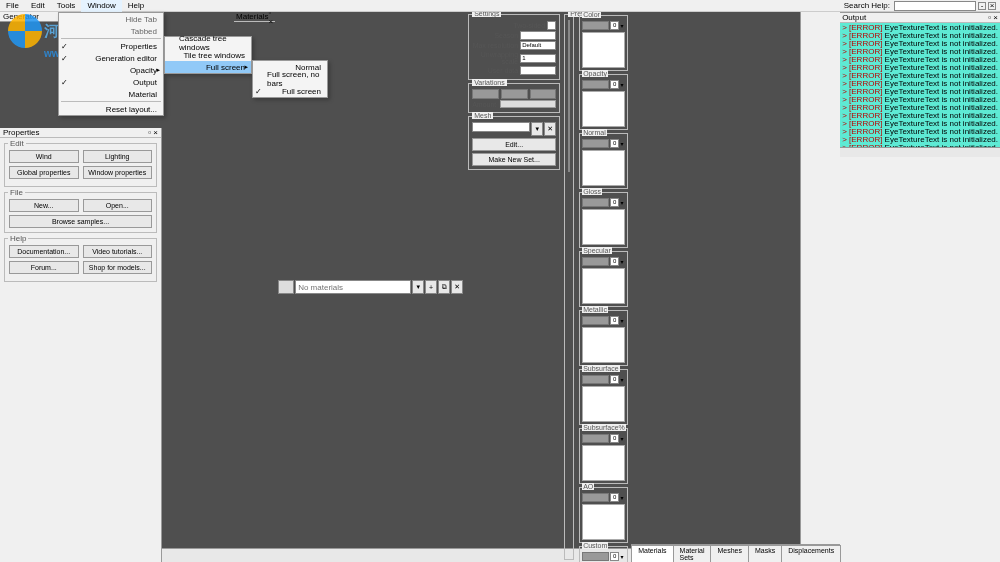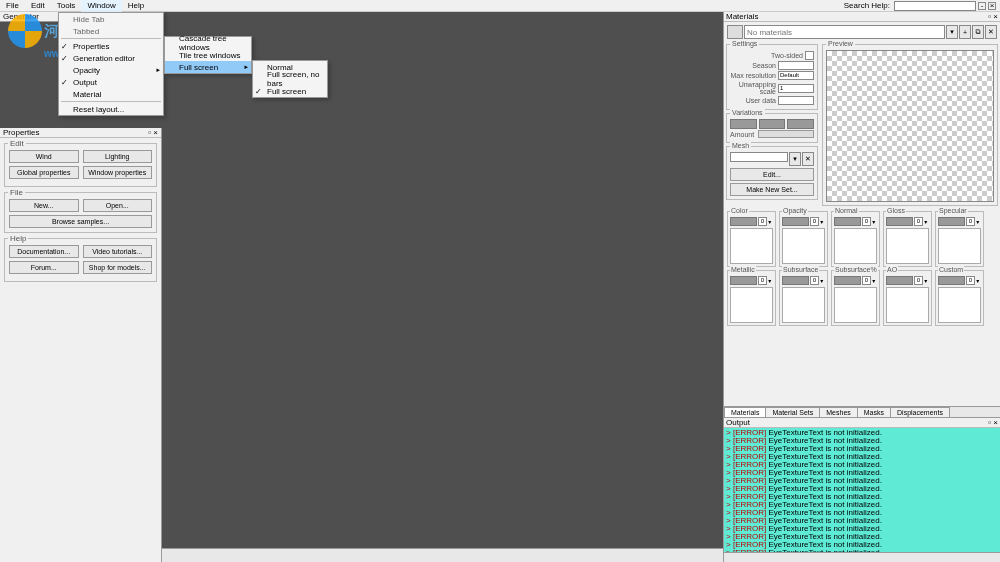--- a/index.html
+++ b/index.html
@@ -7,21 +7,21 @@
 .menubar { position:absolute; top:0; left:0; right:0; height:12px; background:#f0f0f0; border-bottom:1px solid #ccc; display:flex; align-items:center; justify-content:space-between; z-index:10; }
 .menubar-left { display:flex; }
 .menubar-left span { padding:0 6px; height:12px; line-height:12px; cursor:default; }
 .menubar-left span.open { background:#e5f3ff; }
 .menubar-right { display:flex; align-items:center; padding-right:4px; }
 .menubar-right label { margin-right:4px; }
 .search-box { width:82px; height:10px; font-size:8px; border:1px solid #888; }
 .minbox { width:8px; height:8px; border:1px solid #888; margin-left:2px; text-align:center; line-height:6px; }
 .dropdown { position:absolute; background:#f4f4f4; border:1px solid #999; box-shadow:2px 2px 4px rgba(0,0,0,.25); z-index:100; }
 .menu1 { left:58px; top:12px; width:106px; }
-.menu1 .row, .menu2 .row, .menu3 .row { display:flex; align-items:center; height:12px; padding:0 6px 0 14px; position:relative; }
+.menu1 .row, .menu2 .row, .menu3 .row { display:flex; align-items:center; height:12px; padding:0 6px 0 14px; position:relative;justify-content:flex-end; }
 .menu1 .row.highlight, .menu2 .row.highlight { background:#91c9f7; }
 .menu1 .check::before, .menu3 .check::before { content:"✓"; position:absolute; left:2px; font-size:8px; }
 .menu1 .arrow::after, .menu2 .arrow::after { content:"▸"; position:absolute; right:3px; font-size:7px; }
 .menu1 hr { margin:1px 2px; border:none; border-top:1px solid #bbb; }
 .menu2 { left:164px; top:36px; width:88px; }
 .menu3 { left:252px; top:60px; width:76px; }
 .gen-title { position:absolute; left:0; top:12px; height:10px; width:60px; background:#f0f0f0; font-size:8px; padding:0 3px; border-right:1px solid #999; border-bottom:1px solid #999; display:flex; justify-content:space-between; align-items:center; z-index:5;gap:40px; }
 .watermark { position:absolute; left:8px; top:14px; z-index:50; pointer-events:none; opacity:0.85; }
 .watermark .circ { width:34px; height:34px; border-radius:50%; background:conic-gradient(#2196f3 0 90deg,#ffb300 90deg 180deg,#2196f3 180deg 270deg,#ffb300 270deg 360deg); display:inline-block; vertical-align:middle; }
 .watermark .txt { color:#5db0ea; font-size:15px; font-weight:bold; letter-spacing:1px; vertical-align:middle; text-shadow:0 0 2px rgba(0,0,0,.3); }
@@ -29,21 +29,21 @@
 .left-panel { position:absolute; left:0; top:128px; width:162px; bottom:0; background:#f0f0f0; border-right:1px solid #999; }
 .panel-title { height:10px; line-height:10px; background:#f0f0f0; border-bottom:1px solid #bbb; display:flex; justify-content:space-between; padding:0 3px; font-size:8px; }
 .panel-section { border:1px solid #bbb; margin:5px 4px; padding:6px 4px 4px; position:relative; }
 .panel-section .legend { position:absolute; top:-5px; left:3px; background:#f0f0f0; padding:0 2px; font-size:8px; color:#555; }
 .brow { display:flex; gap:4px; margin-bottom:3px; }
 .brow button, .wide-btn { flex:1; height:13px; background:#e8e8e8; border:1px solid #999; font-size:7px; }
 .wide-btn { width:100%; }
 .viewport { position:absolute; left:162px; top:22px; right:238px; bottom:14px; background:#4f4f4f; }
 .scroll-h { position:absolute; left:162px; bottom:0; right:238px; height:14px; background:#e8e8e8; border-top:1px solid #999; }
 .scroll-h::after { content:""; position:absolute; right:0; top:0; width:14px; height:14px; background:#d0d0d0; border-left:1px solid #999; }
-.right-panel { position:absolute; right:0; top:12px; width:277px; bottom:0; background:#f0f0f0; border-left:1px solid #999; display:flex; flex-direction:column; }
+.right-panel { position:absolute; right:0; top:12px; width:200px; bottom:0; background:#f0f0f0; border-left:1px solid #999; display:flex; flex-direction:row;justify-content:flex-end; }
 .mat-head { height:10px; display:flex; justify-content:space-between; align-items:center; padding:0 2px; border-bottom:1px solid #bbb; }
 .mat-bar { display:flex; padding:3px; gap:1px; align-items:center; }
 .mat-bar .sw { width:16px; height:14px; background:#ddd; border:1px solid #888; }
 .mat-bar input { flex:1; height:14px; border:1px solid #888; padding:0 2px; font-size:8px; color:#888; }
 .tiny-btn { width:12px; height:14px; border:1px solid #888; background:#e8e8e8; font-size:7px; }
 .mat-body { display:flex; padding:2px; gap:4px; }
 .mat-left { width:92px; display:flex; flex-direction:column; gap:3px; }
 .mat-right { flex:1; }
 .mini-group { border:1px solid #bbb; padding:5px 3px 3px; position:relative; }
 .mini-group .legend { position:absolute; top:-5px; left:3px; background:#f0f0f0; padding:0 2px; font-size:7px; color:#555; }

